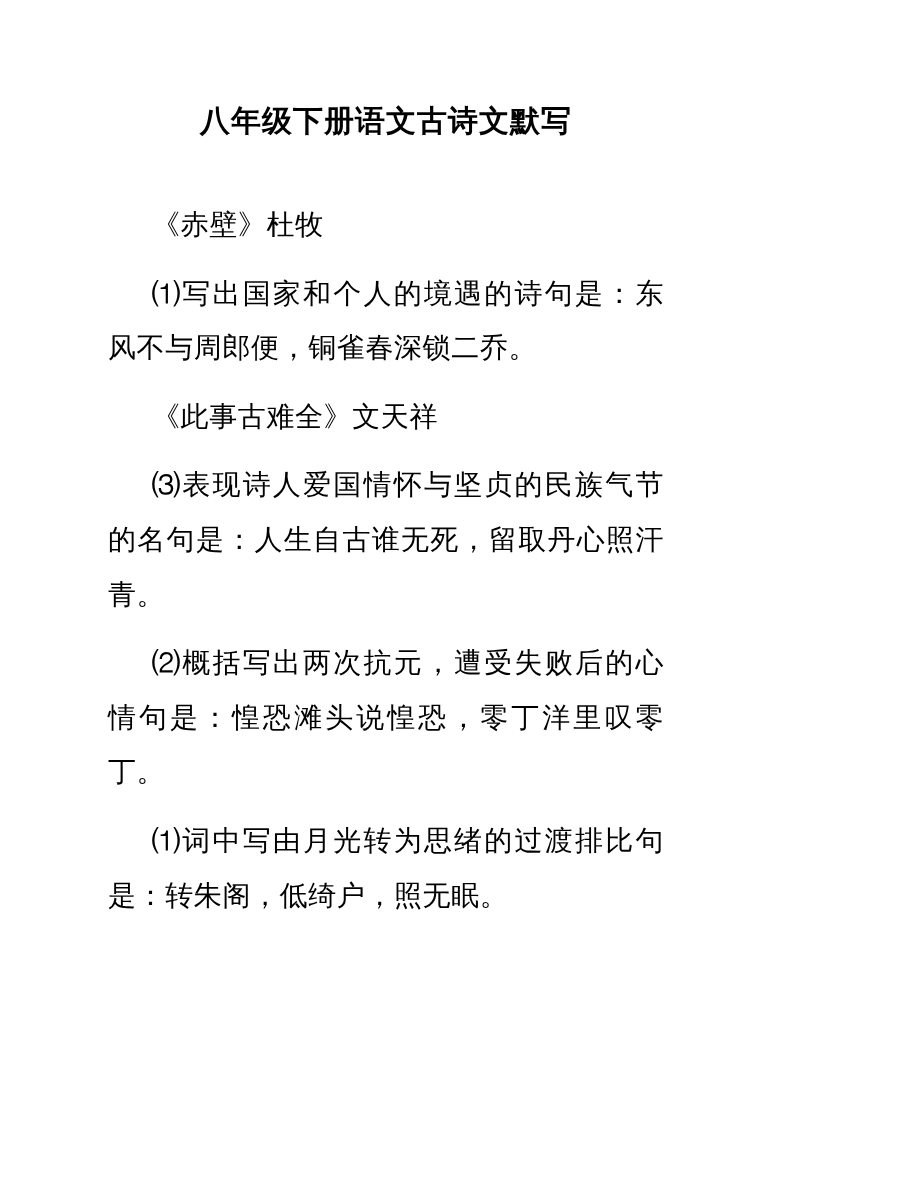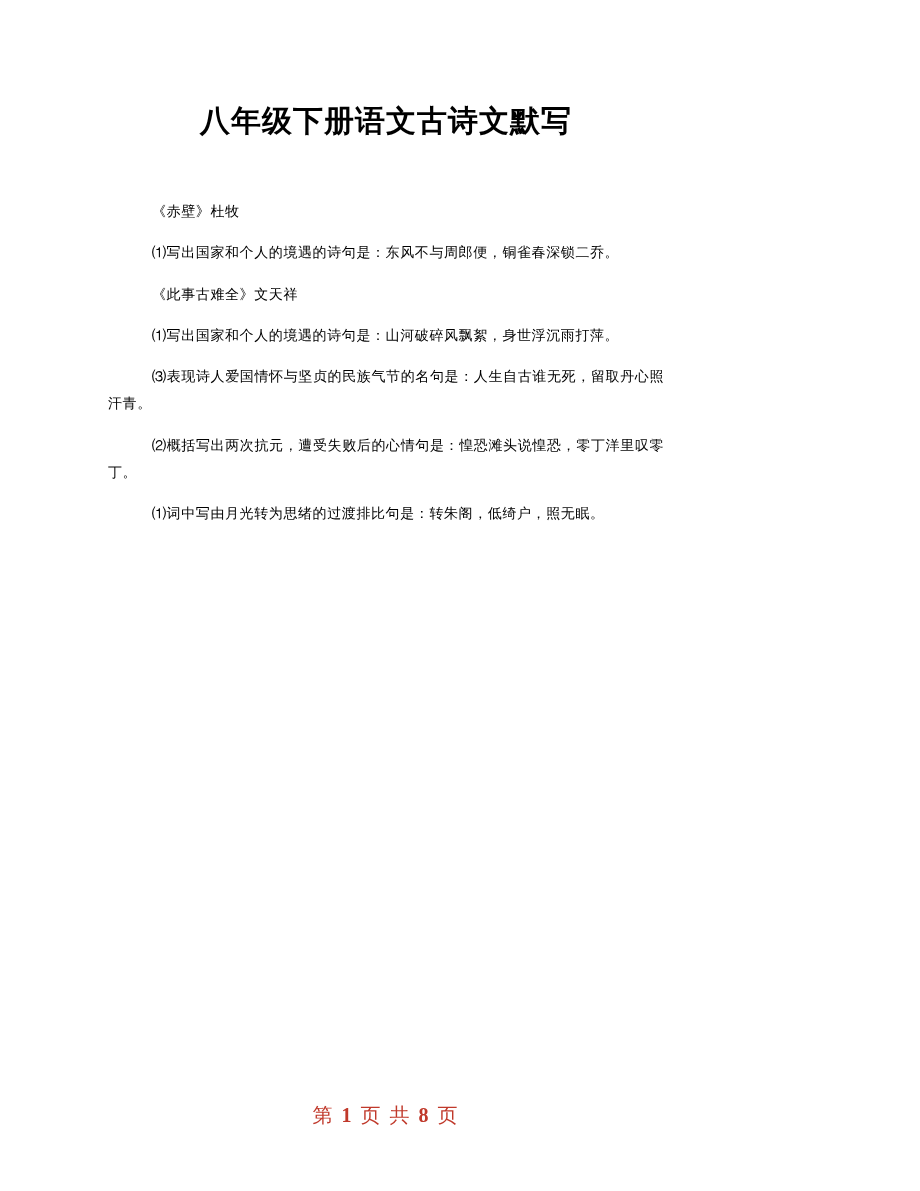--- a/index.html
+++ b/index.html
@@ -28,21 +28,21 @@
     font-weight: bold;
     font-size: 30px;
     letter-spacing: 1px;
     margin: 28px 0 0 0;
     line-height: 1.4;
   }
   .body-block {
     margin-top: 56px;
   }
   .para {
-    font-size: 14px;
+    font-size: 28px;
     line-height: 1.95;
     margin: 0 0 14px 0;
     text-align: justify;
     text-justify: inter-ideograph;
     word-break: break-all;
     letter-spacing: 0.6px;
   }
   .para.indent {
     text-indent: 44px;
   }
@@ -65,27 +65,19 @@
 <body>
 
 <div class="page">
 
   <h1 class="doc-title">八年级下册语文古诗文默写</h1>
 
   <div class="body-block">
     <p class="para indent">《赤壁》杜牧</p>
     <p class="para indent">⑴写出国家和个人的境遇的诗句是：东风不与周郎便，铜雀春深锁二乔。</p>
     <p class="para indent">《此事古难全》文天祥</p>
-    <p class="para indent">⑴写出国家和个人的境遇的诗句是：山河破碎风飘絮，身世浮沉雨打萍。</p>
     <p class="para indent">⑶表现诗人爱国情怀与坚贞的民族气节的名句是：人生自古谁无死，留取丹心照汗青。</p>
     <p class="para indent">⑵概括写出两次抗元，遭受失败后的心情句是：惶恐滩头说惶恐，零丁洋里叹零丁。</p>
     <p class="para indent">⑴词中写由月光转为思绪的过渡排比句是：转朱阁，低绮户，照无眠。</p>
   </div>
 
-  <div class="footer">
-    <span>第</span>
-    <span class="num">1</span>
-    <span>页 共</span>
-    <span class="num">8</span>
-    <span>页</span>
-  </div>
 
 </div>
 
 </body></html>

